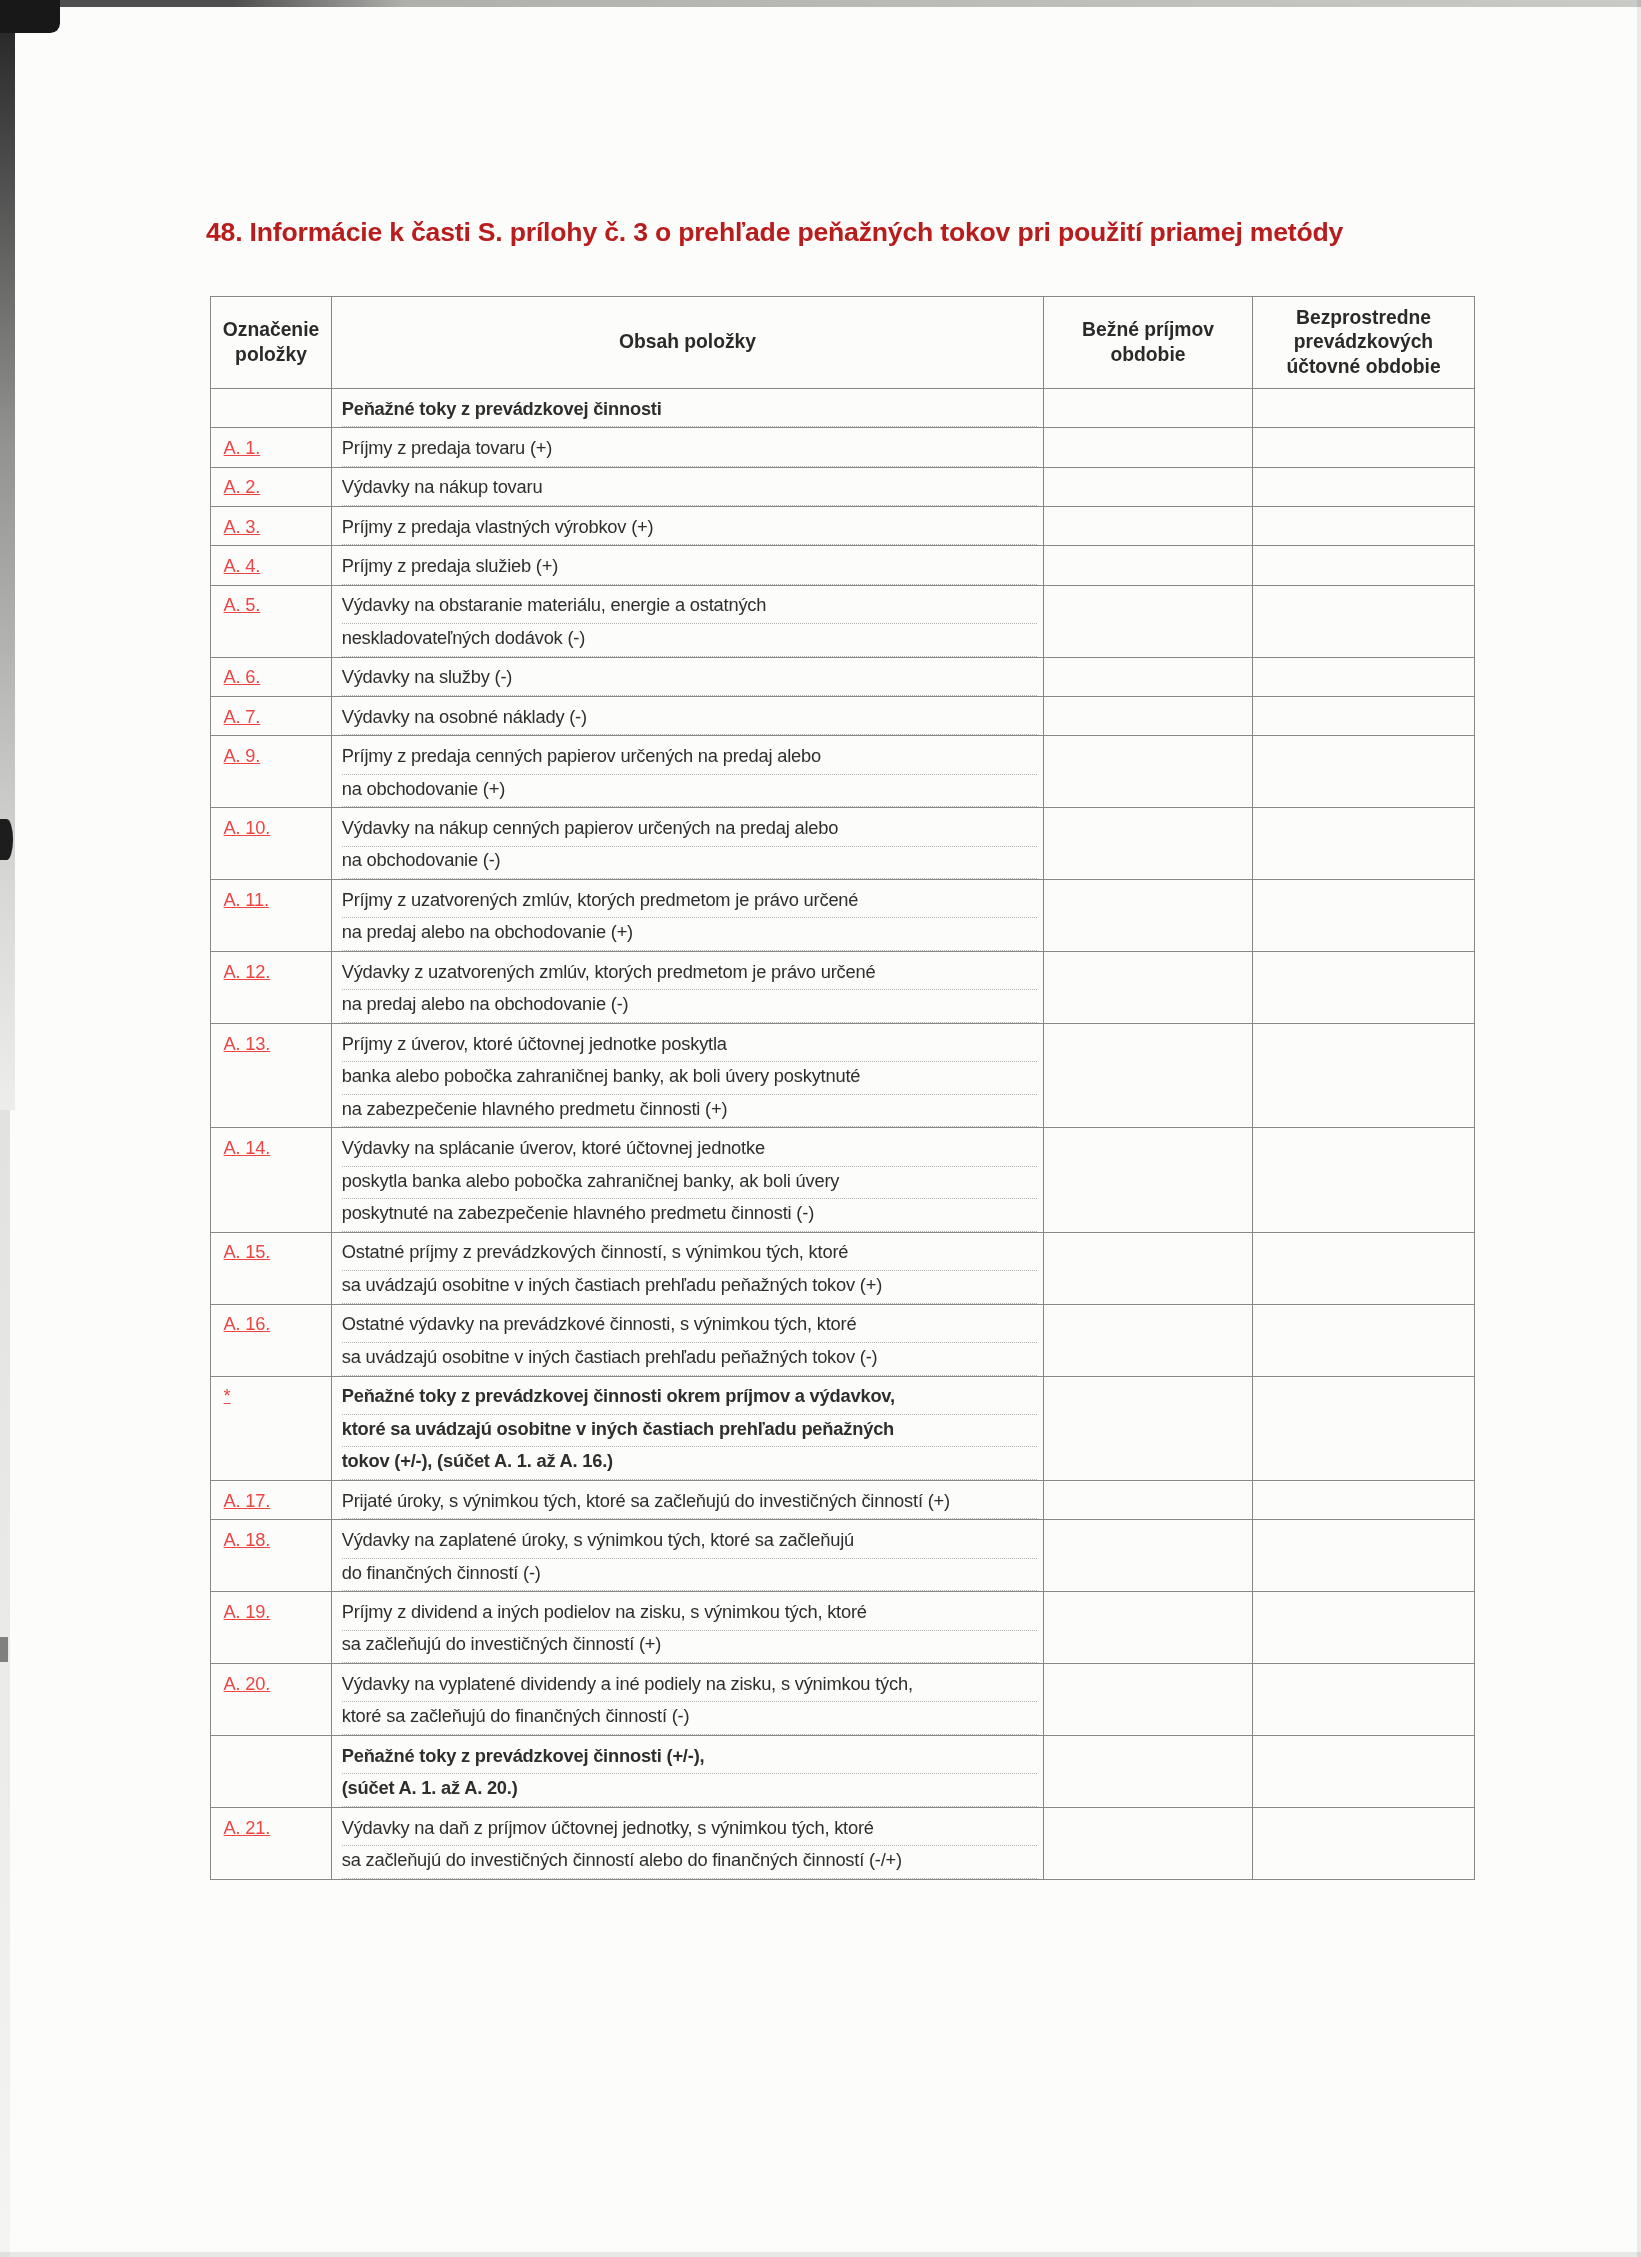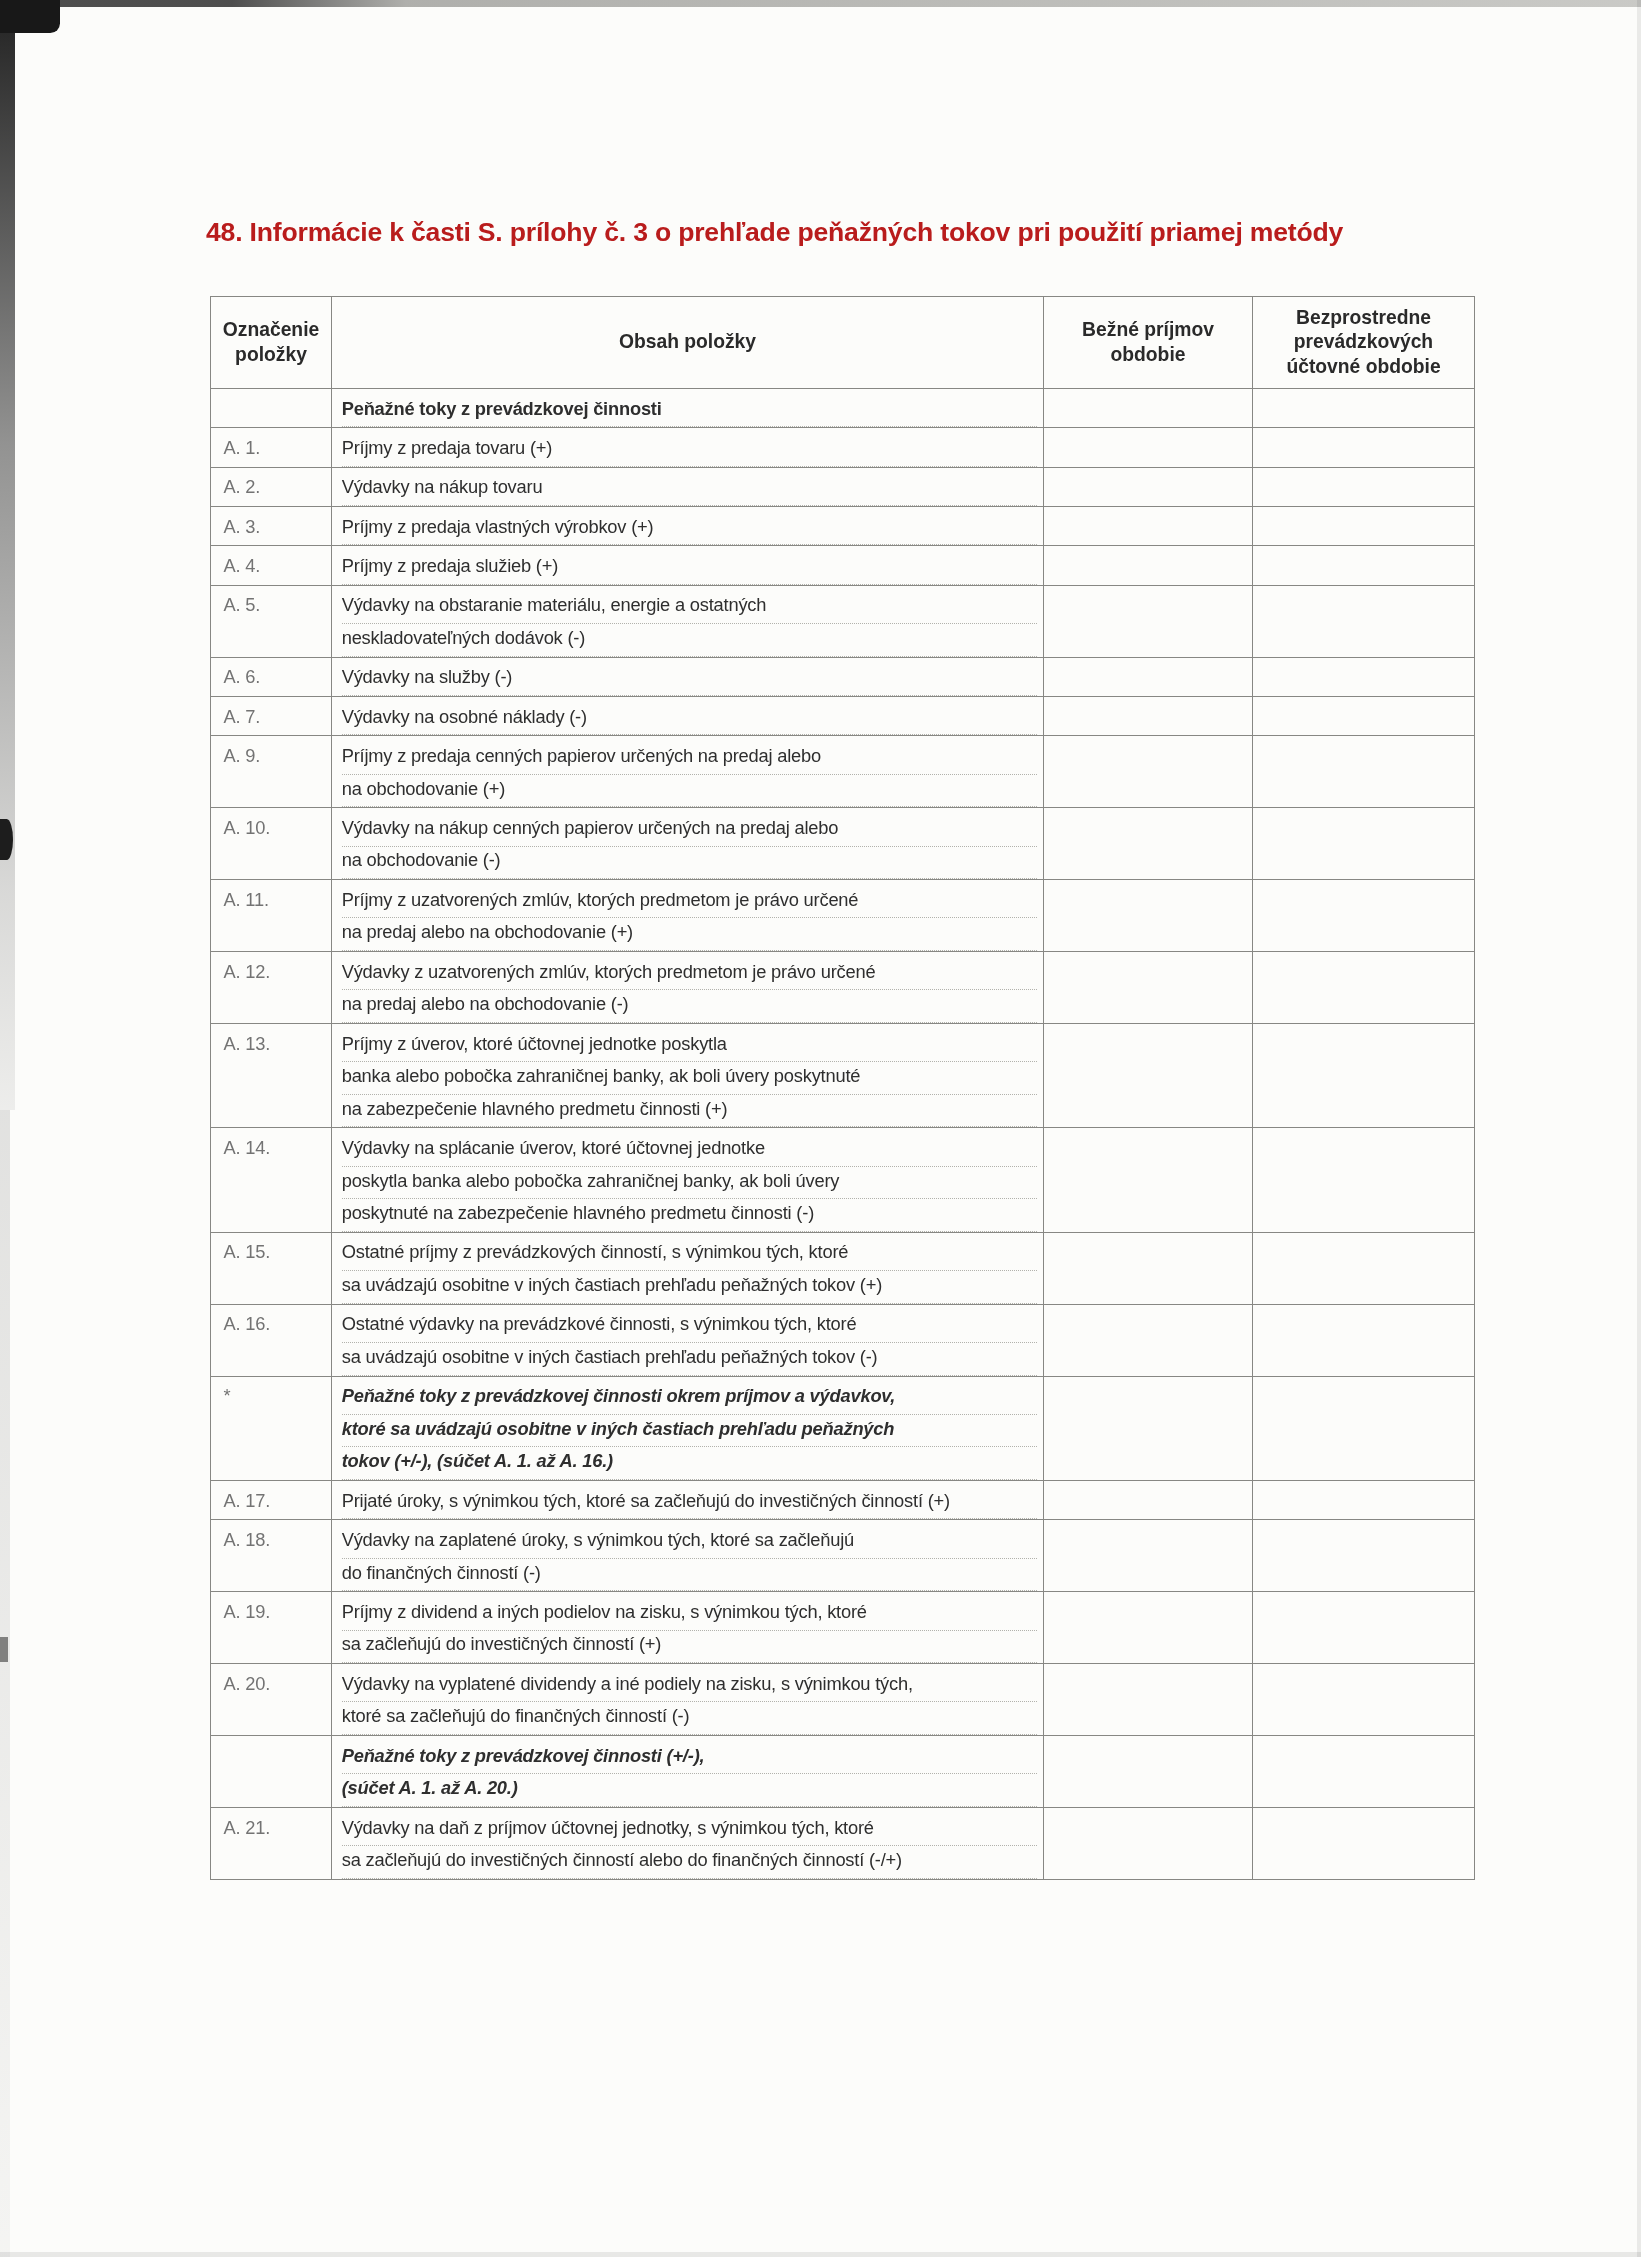--- a/index.html
+++ b/index.html
@@ -45,28 +45,28 @@
   .form-table th {
     font-size:19.3px; font-weight:bold; text-align:center;
     vertical-align:middle; padding:5.8px 7.7px; line-height:1.25;
     height:92px; color:#2a2a2a;
   }
   .form-table td {
     vertical-align:top;
     font-size:18.3px; letter-spacing:-0.2px; line-height:1.25;
     padding:8.7px 7.7px 6.8px 9.7px;
   }
-  td.code-cell { padding-left:12.6px; color:#737373; }
+  td.code-cell { padding-left:12.6px; color:#ef4444;text-decoration:underline; }
   td.content-cell { padding:5.8px 5.8px 0 9.7px; }
   .line {
     border-bottom:1px dotted #b2b2ac;
     padding:2.9px 0 5.8px 0;
   }
   tr.section .line { font-weight:bold; }
-  tr.total .line { font-weight:bold; font-style:italic; }
+  tr.total .line { font-weight:bold; }
 </style>
 </head>
 <body>
 
 <div class="page">
 
   <div class="artifact art-top-band"></div>
   <div class="artifact art-left-strip"></div>
   <div class="artifact art-left-lower"></div>
   <div class="artifact art-corner"></div>

